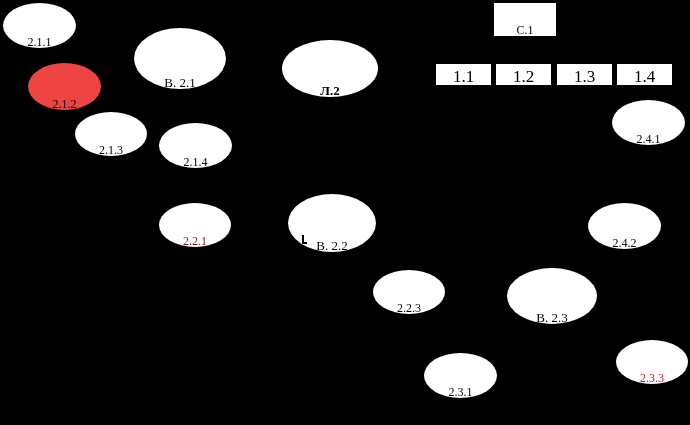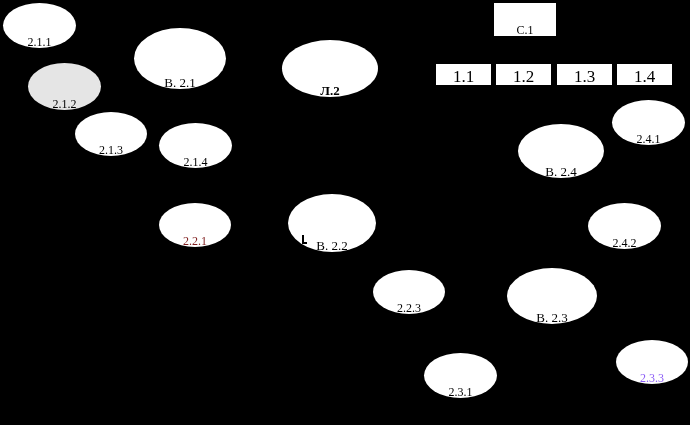--- a/index.html
+++ b/index.html
@@ -81,31 +81,28 @@
     </div>
     <div class="node rect" style="left: 496px; top: 64px; width: 55px; height: 21px; background: rgb(255, 255, 255);">
       <span class="node-label sz-sm" style="color: rgb(0, 0, 0);">1.2</span>
     </div>
     <div class="node rect" style="left: 557px; top: 64px; width: 55px; height: 21px; background: rgb(255, 255, 255);">
       <span class="node-label sz-sm" style="color: rgb(0, 0, 0);">1.3</span>
     </div>
     <div class="node rect" style="left: 617px; top: 64px; width: 55px; height: 21px; background: rgb(255, 255, 255);">
       <span class="node-label sz-sm" style="color: rgb(0, 0, 0);">1.4</span>
     </div>
-    <div class="node ellipse" style="left: 28px; top: 63px; width: 73px; height: 47px; background: #e5e5e5;">
+    <div class="node ellipse" style="left: 28px; top: 63px; width: 73px; height: 47px; background: #ef4444;">
       <span class="node-label sz-md" style="color: rgb(0, 0, 0);">2.1.2</span>
     </div>
     <div class="node ellipse" style="left: 612px; top: 100px; width: 73px; height: 45px; background: rgb(255, 255, 255);">
       <span class="node-label sz-md" style="color: rgb(0, 0, 0);">2.4.1</span>
     </div>
     <div class="node ellipse" style="left: 75px; top: 112px; width: 72px; height: 44px; background: rgb(255, 255, 255);">
       <span class="node-label sz-md" style="color: rgb(0, 0, 0);">2.1.3</span>
-    </div>
-    <div class="node ellipse" style="left: 518px; top: 124px; width: 86px; height: 54px; background: rgb(255, 255, 255);">
-      <span class="node-label sz-lg" style="color: rgb(0, 0, 0);">В. 2.4</span>
     </div>
     <div class="node ellipse" style="left: 159px; top: 123px; width: 73px; height: 45px; background: rgb(255, 255, 255);">
       <span class="node-label sz-md" style="color: rgb(0, 0, 0);">2.1.4</span>
     </div>
     <div class="node ellipse" style="left: 288px; top: 194px; width: 88px; height: 58px; background: rgb(255, 255, 255);">
       <span class="node-label sz-lg" style="color: rgb(0, 0, 0);">В. 2.2</span>
       <span class="tick" style="left: 14px; bottom: 8px;"></span>
     </div>
     <div class="node ellipse" style="left: 159px; top: 203px; width: 72px; height: 44px; background: rgb(255, 255, 255);">
       <span class="node-label sz-md" style="color: #7f1d1d;">2.2.1</span>
@@ -113,18 +110,18 @@
     <div class="node ellipse" style="left: 588px; top: 203px; width: 73px; height: 46px; background: rgb(255, 255, 255);">
       <span class="node-label sz-md" style="color: rgb(0, 0, 0);">2.4.2</span>
     </div>
     <div class="node ellipse" style="left: 373px; top: 270px; width: 72px; height: 44px; background: rgb(255, 255, 255);">
       <span class="node-label sz-md" style="color: rgb(0, 0, 0); margin-top: 9px;">2.2.3</span>
     </div>
     <div class="node ellipse" style="left: 507px; top: 268px; width: 90px; height: 56px; background: rgb(255, 255, 255);">
       <span class="node-label sz-lg" style="color: rgb(0, 0, 0);">В. 2.3</span>
     </div>
     <div class="node ellipse" style="left: 616px; top: 340px; width: 72px; height: 44px; background: rgb(255, 255, 255);">
-      <span class="node-label sz-md" style="color: #8b5cf6;">2.3.3</span>
+      <span class="node-label sz-md" style="color: #b91c1c;">2.3.3</span>
     </div>
     <div class="node ellipse" style="left: 424px; top: 353px; width: 73px; height: 45px; background: rgb(255, 255, 255);">
       <span class="node-label sz-md" style="color: rgb(0, 0, 0);">2.3.1</span>
     </div>
   </div>
 
 </body></html>

